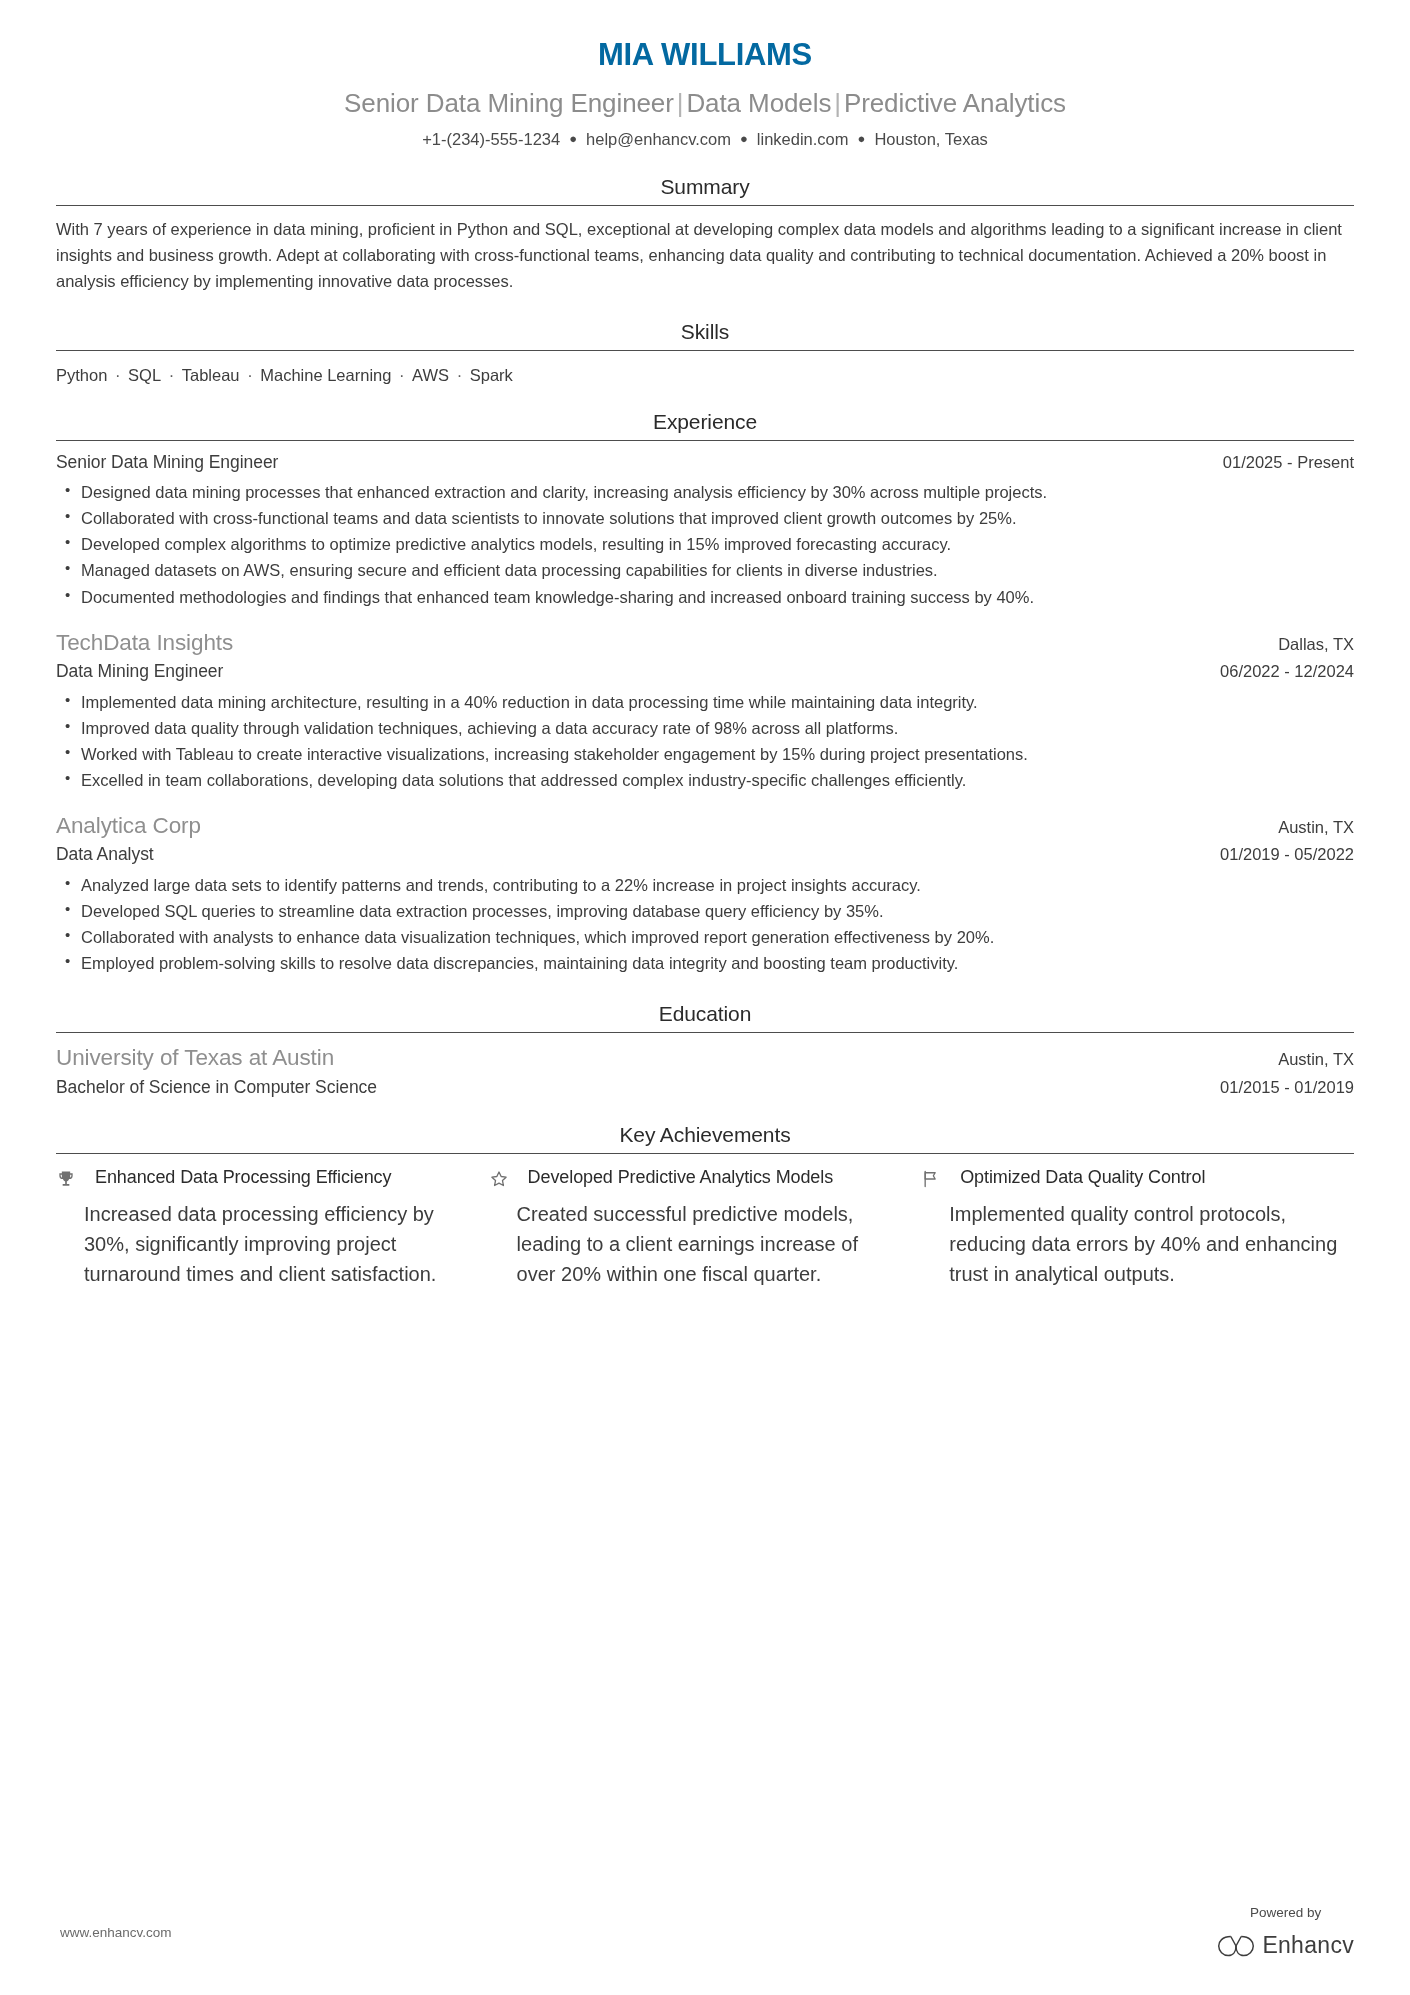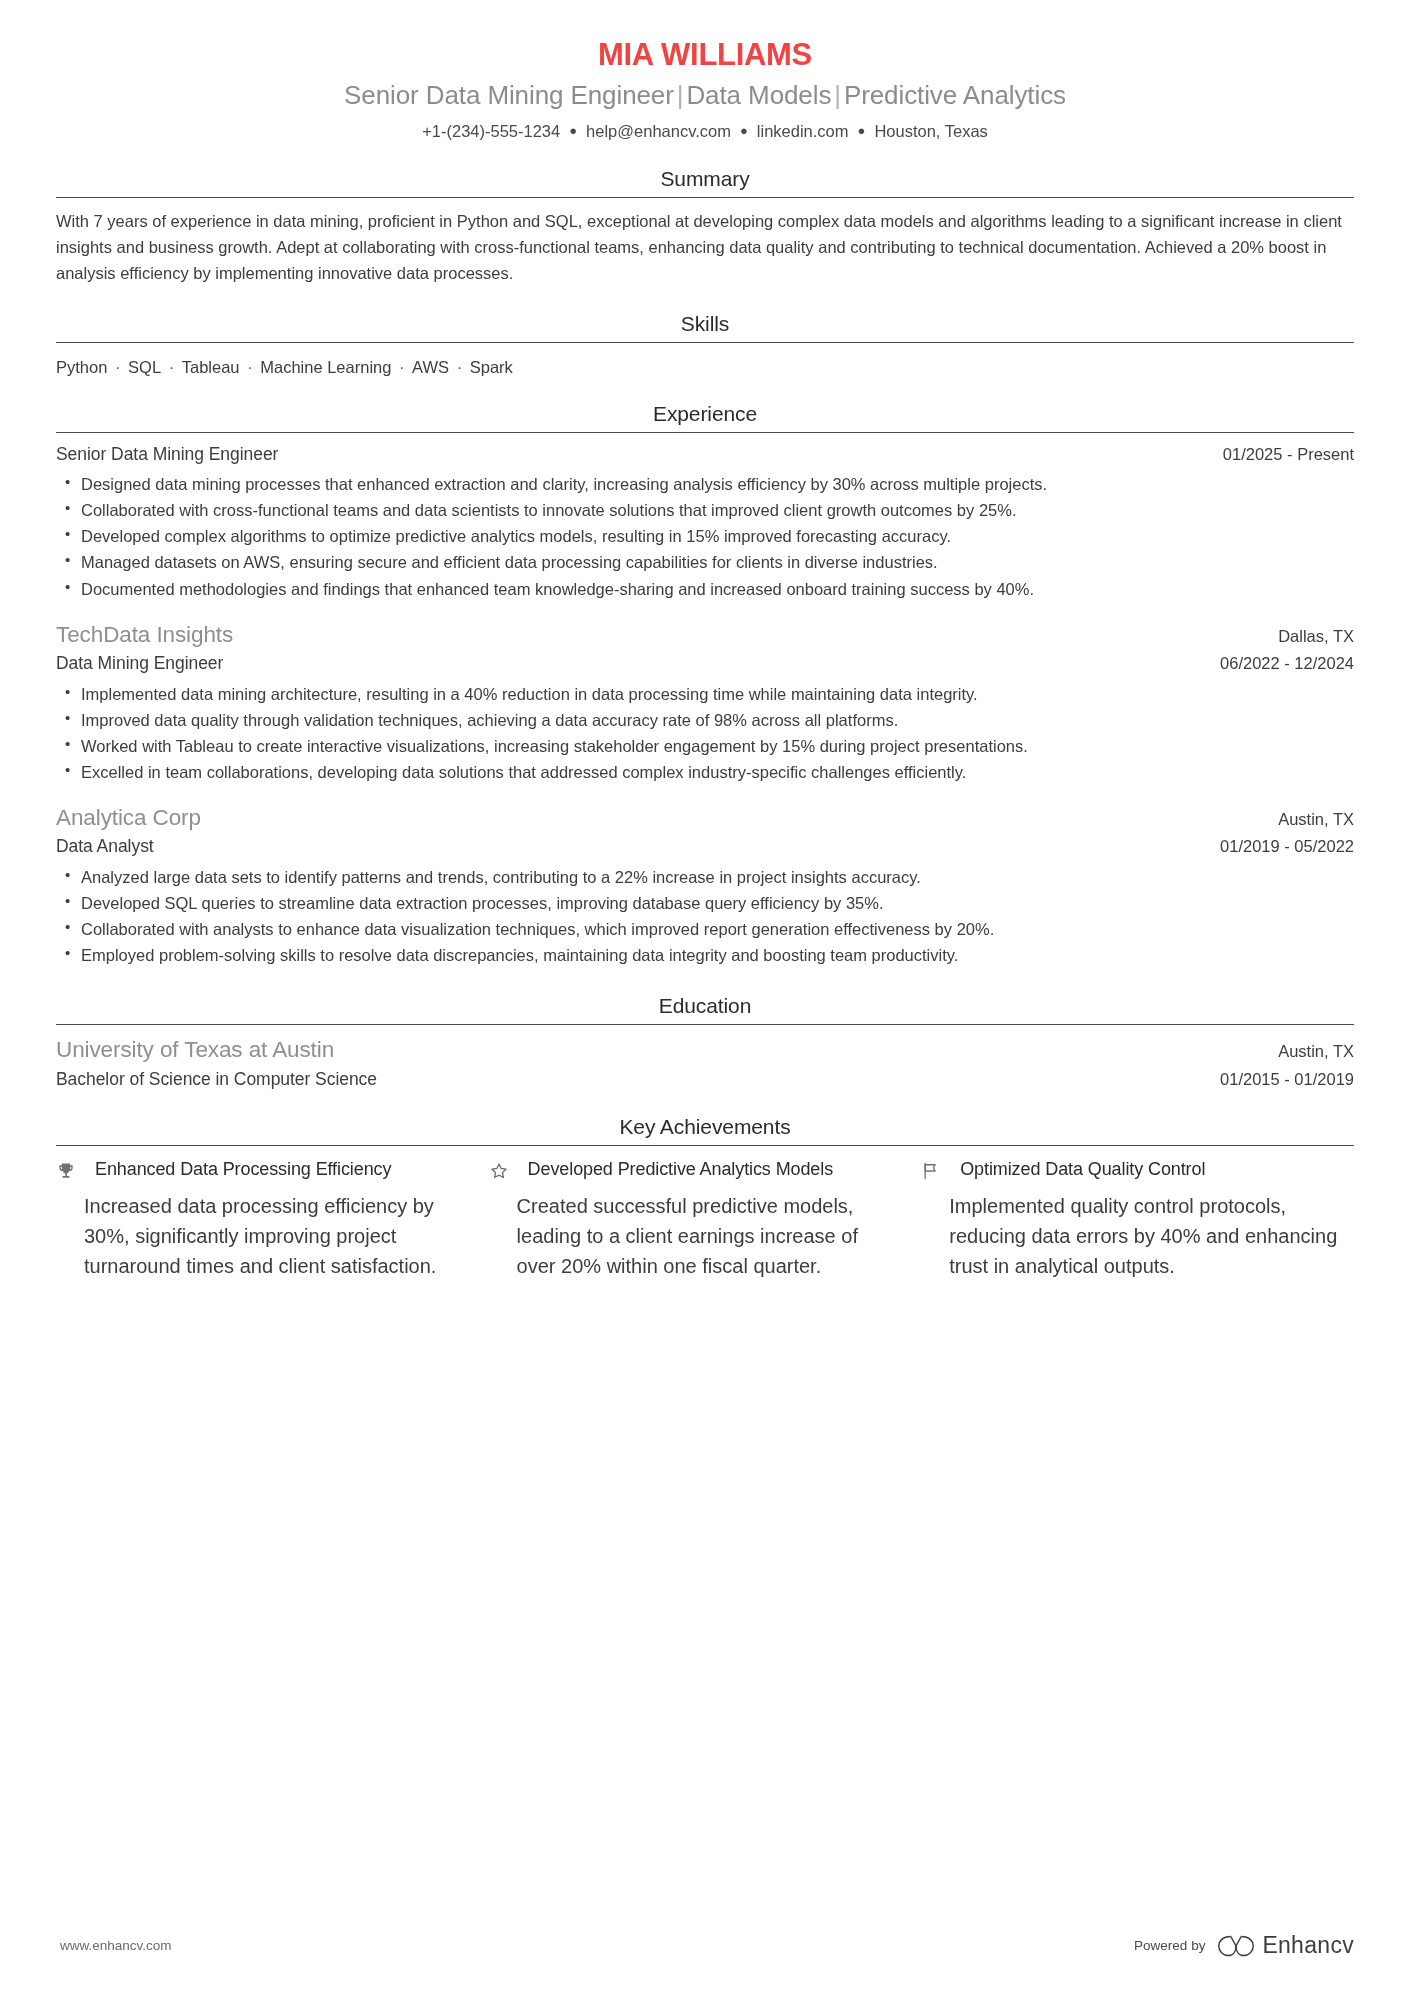--- a/index.html
+++ b/index.html
@@ -22,23 +22,23 @@
     padding: 0 56px;
     overflow: hidden;
   }
 
   
   .hdr { text-align: center; padding-top: 36px; }
   .hdr-name {
     font-size: 31px;
     font-weight: 700;
     letter-spacing: -0.3px;
-    color: #ef4444;
+    color: #0369a1;
     line-height: 1.25;
-    margin-bottom: 4px;
+    margin-bottom: 12px;
   }
   .hdr-title {
     font-size: 26px;
     font-weight: 400;
     color: #8c8c8c;
     line-height: 1.3;
     letter-spacing: -0.1px;
   }
   .hdr-title .sep {
     color: #b3b3b3;
@@ -196,20 +196,21 @@
     justify-content: space-between;
   }
   .footer-url {
     font-size: 13.5px;
     color: #6b6b6b;
   }
   .footer-right {
     display: flex;
     align-items: center;
     gap: 12px;
+    flex-direction: column;
   }
   .powered-by {
     font-size: 13.5px;
     color: #4a4a4a;
   }
   .brand {
     display: flex;
     align-items: center;
     gap: 7px;
   }

